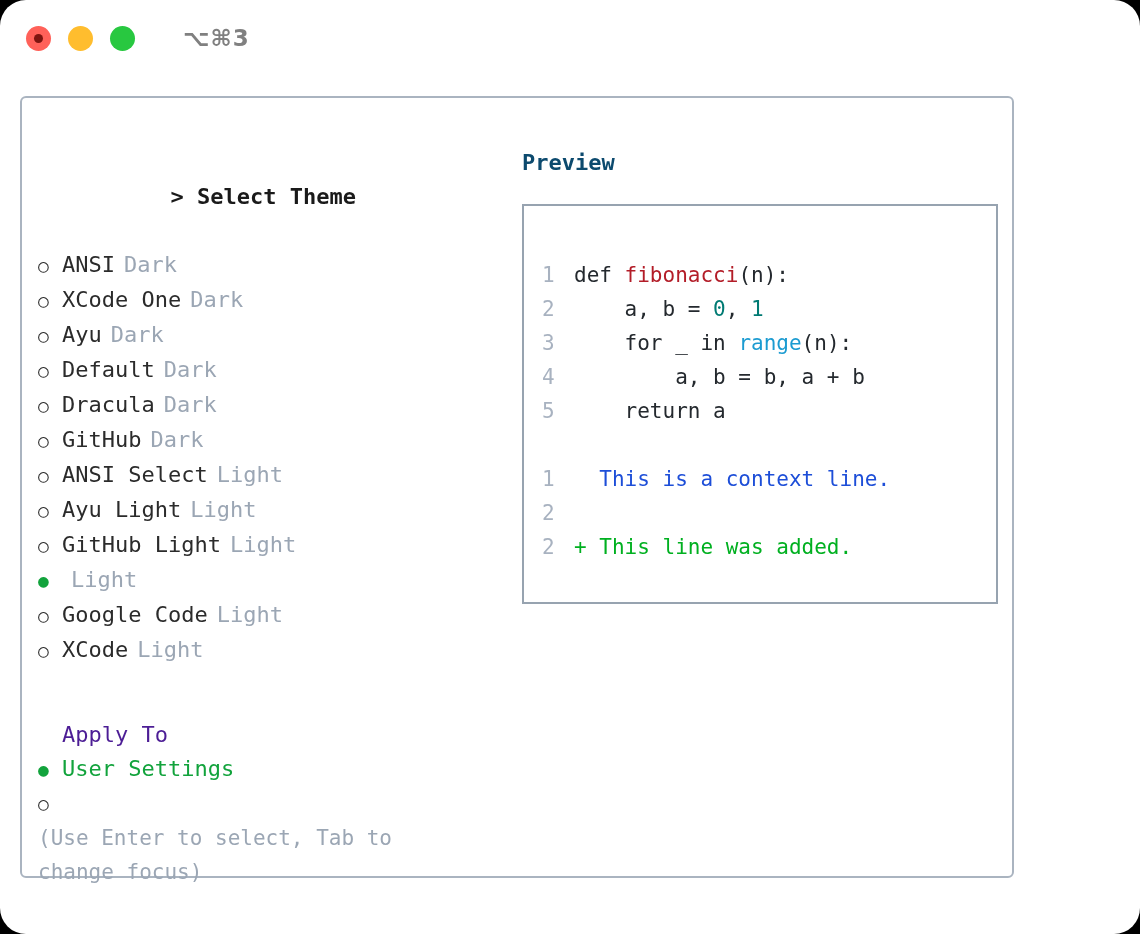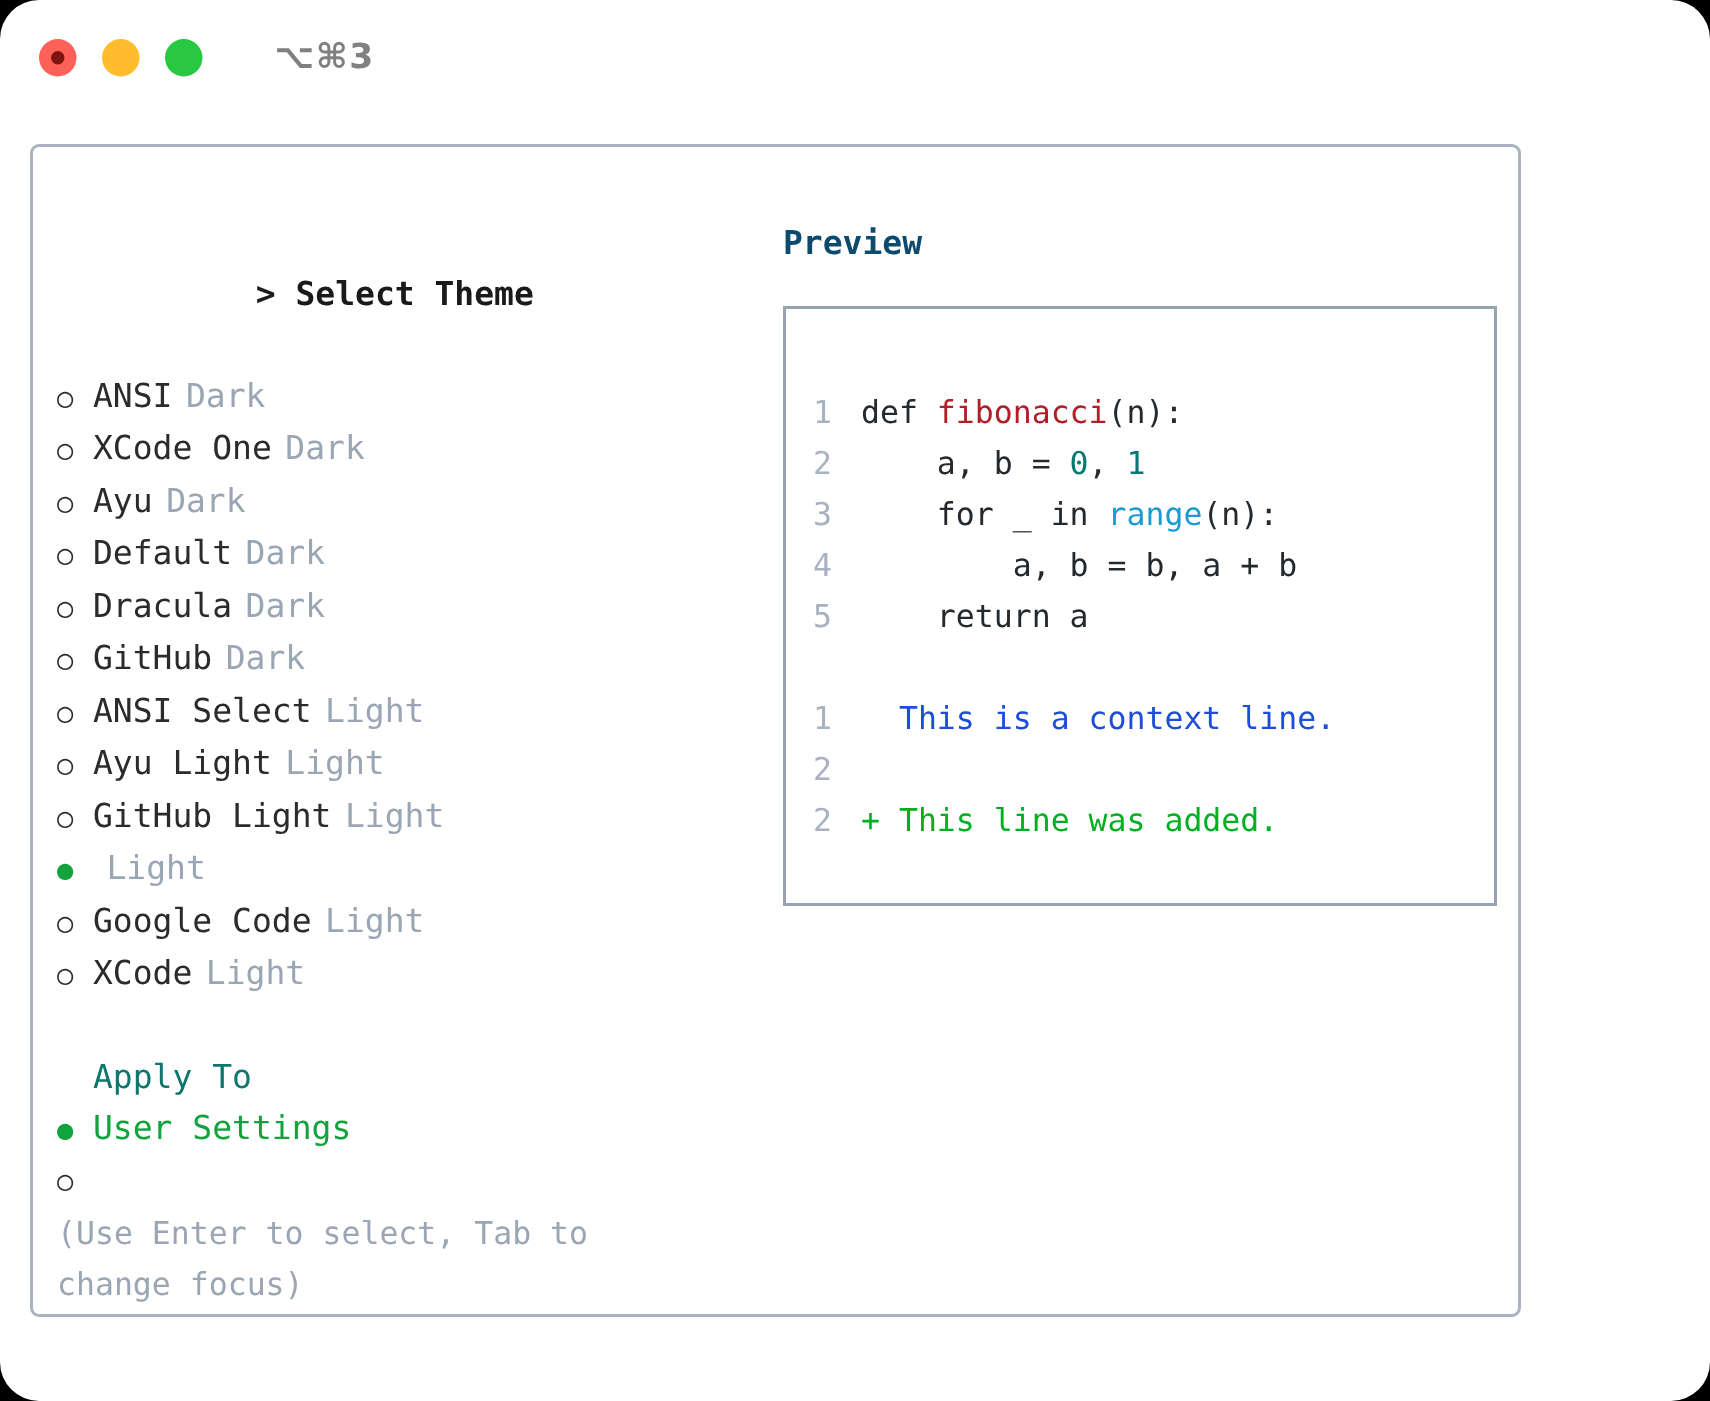--- a/index.html
+++ b/index.html
@@ -117,24 +117,24 @@
   .opt-row.selected .opt-label { color: #12a33c; }
   .opt-label { color: #2b2b2b; }
   .opt-tag {
     color: #9ba6b4;
     margin-left: 9px;
   }
 
   .apply-head {
     font-size: 22px;
     line-height: 34px;
-    color: #0f766e;
+    color: #4c1d95;
     padding-left: 24px;
     white-space: pre;
-    margin-top: 34px;
+    margin-top: 50px;
   }
 
   .hint {
     font-size: 21px;
     line-height: 34px;
     color: #9ba6b4;
     width: 420px;
     white-space: pre-wrap;
   }
 

